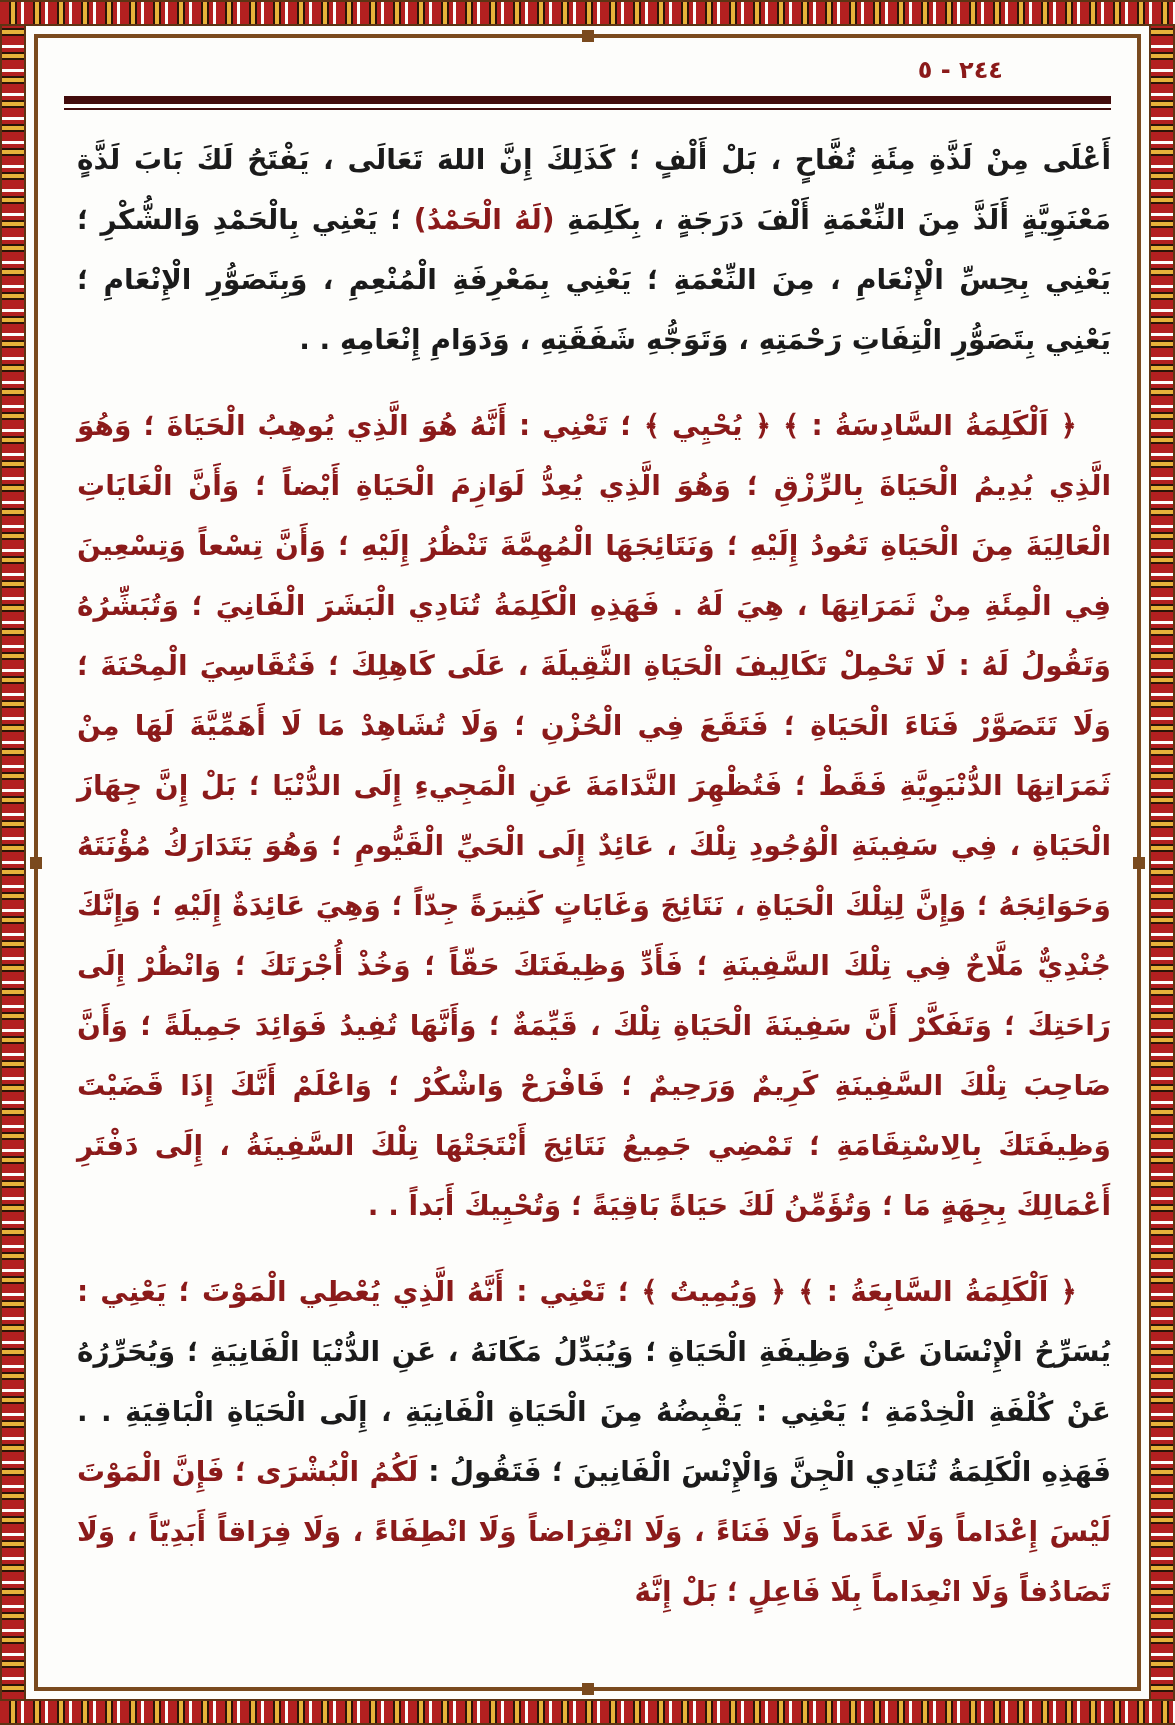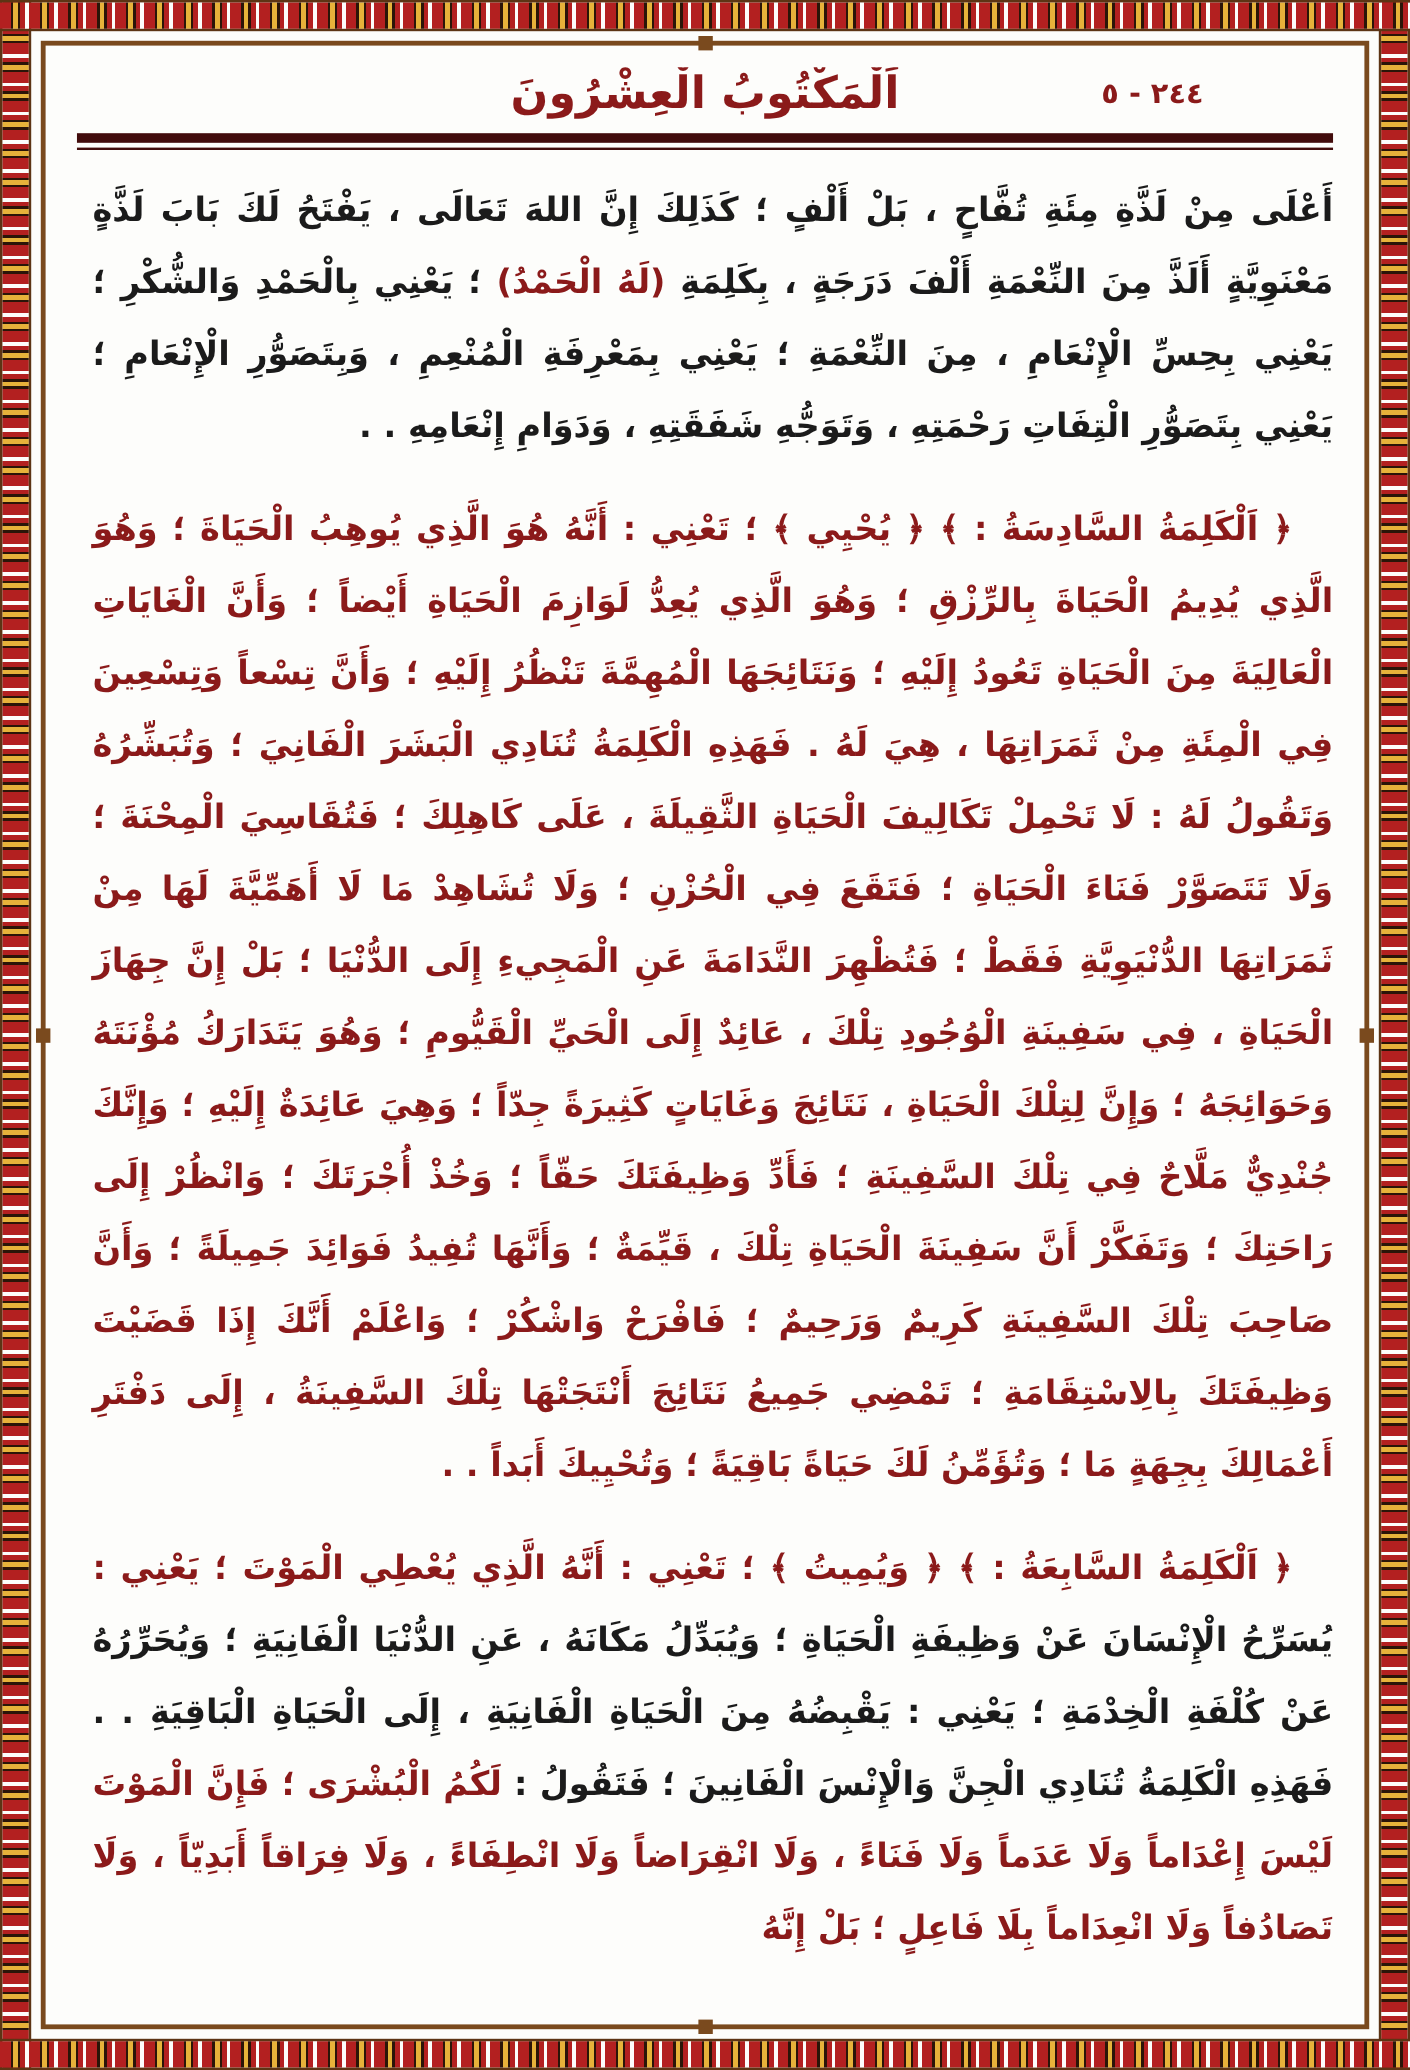--- a/index.html
+++ b/index.html
@@ -57,21 +57,20 @@
   <div class="frame"></div>
   <div class="tab t"></div>
   <div class="tab b"></div>
   <div class="tab l"></div>
   <div class="tab r"></div>
 
   <div class="content">
 
     <div class="header">
       <div class="pagenum">٢٤٤ - ٥</div>
-      <div class="title">اَلْمَكْتُوبُ الْعِشْرُونَ</div>
       <div></div>
     </div>
 
     <div class="rule">
       <div class="rule-thick"></div>
       <div class="rule-thin"></div>
     </div>
 
     <div class="body">
 

